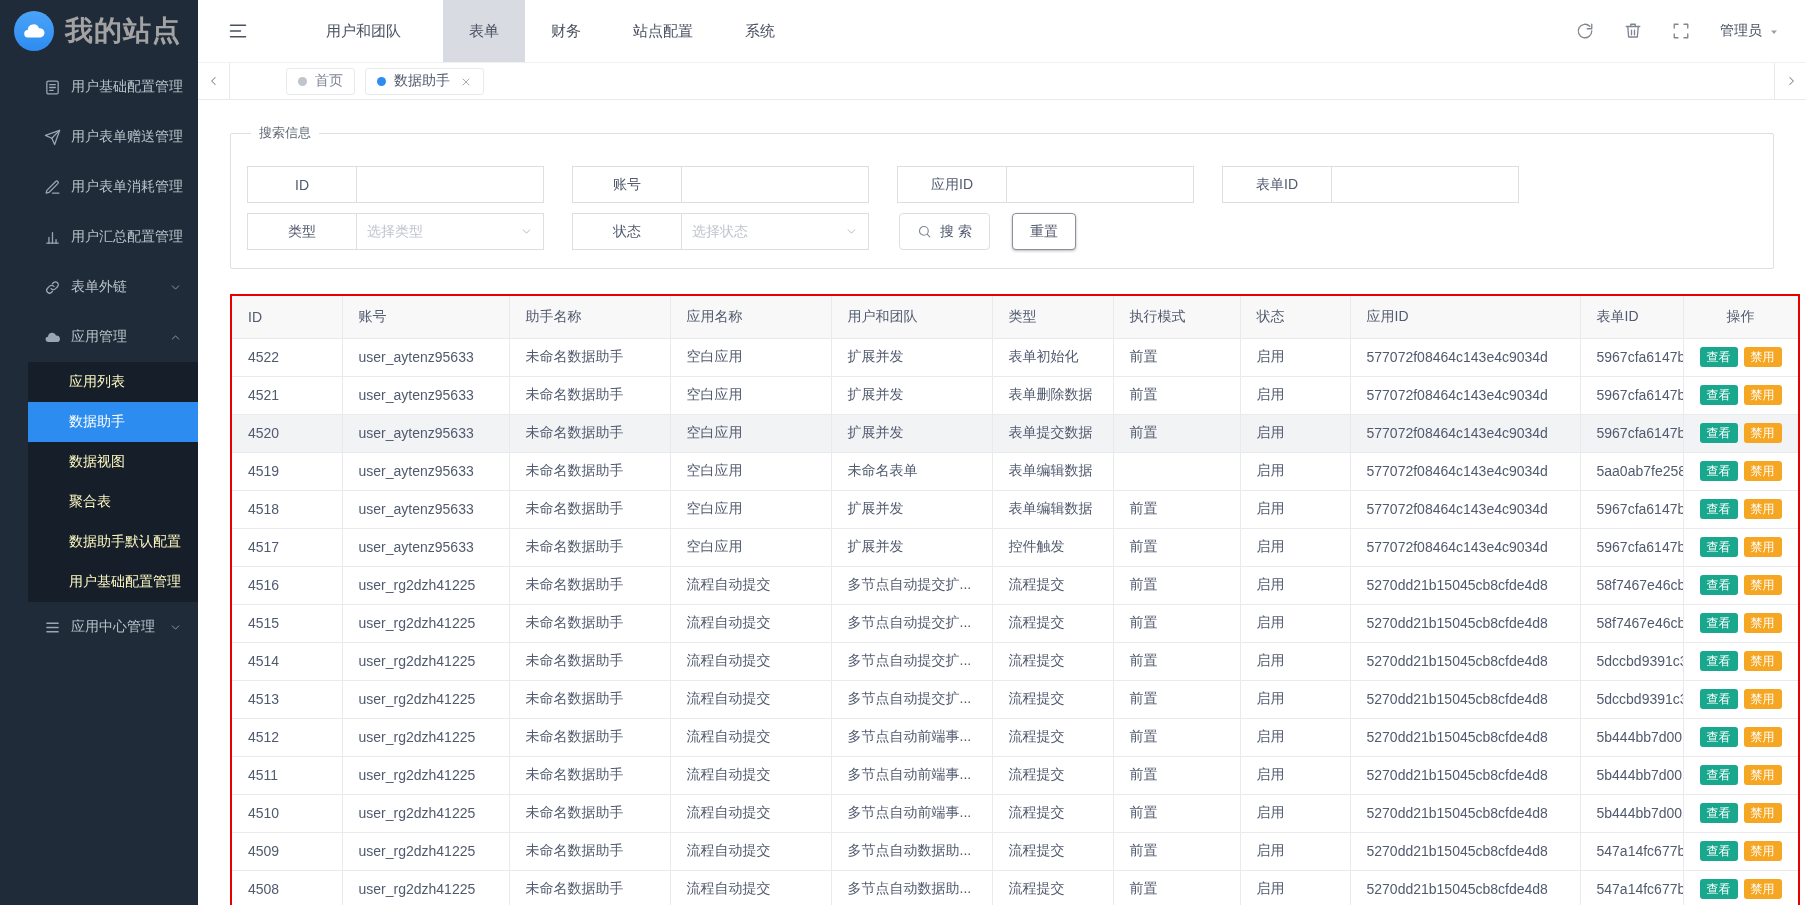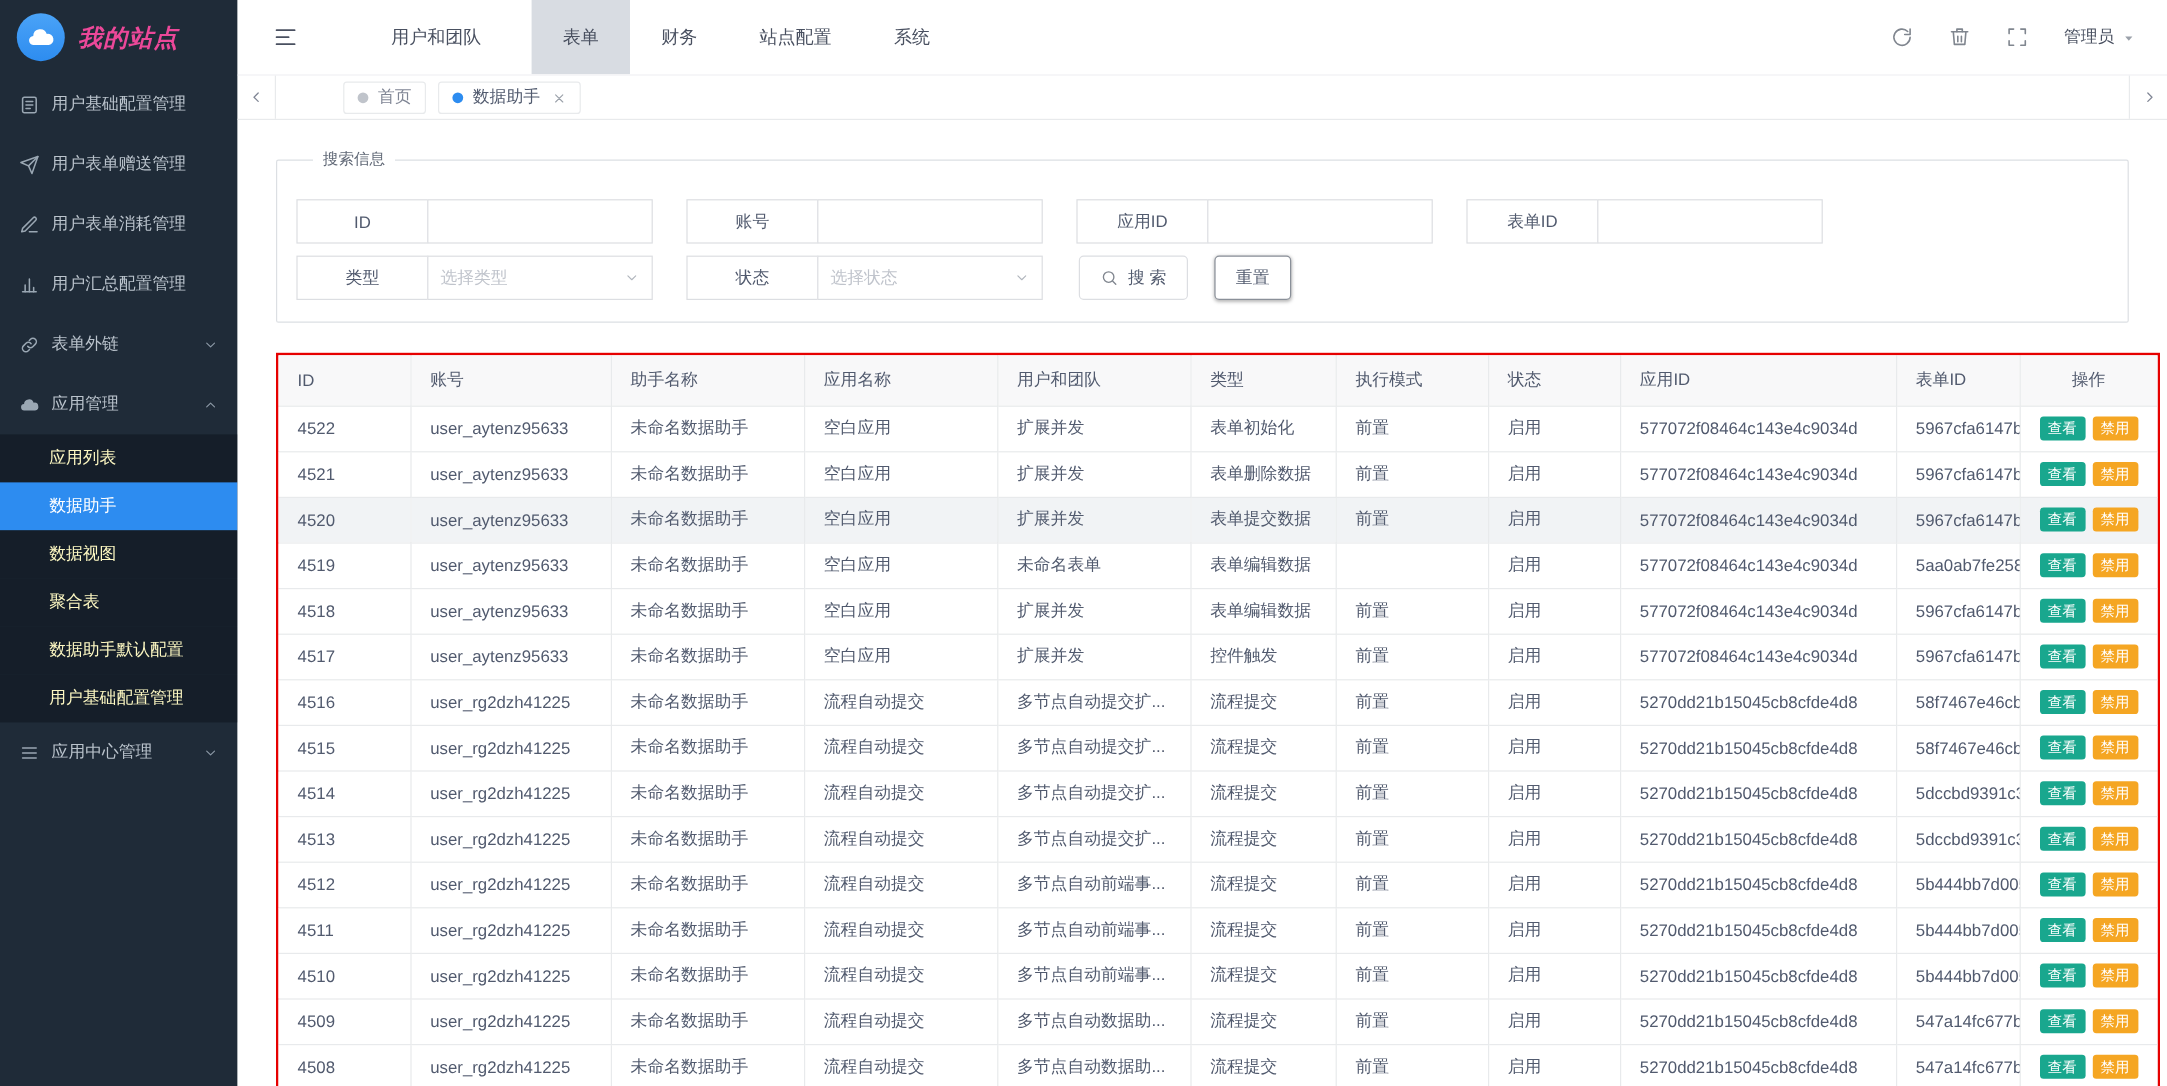--- a/index.html
+++ b/index.html
@@ -9,22 +9,22 @@
     font-size: 14px; color: #515a6e; background: #fff;
   }
   .app { display: flex; width: 1806px; height: 905px; }
 
   
   .sidebar { width: 198px; flex-shrink: 0; background: #1f2b38; display: flex; flex-direction: column; }
   .logo { height: 62px; display: flex; align-items: center; gap: 11px; padding: 0 14px; cursor: pointer; }
   .logo-badge { width: 40px; height: 40px; border-radius: 50%; flex-shrink: 0;
     background: linear-gradient(180deg, #4aa3f7, #2d8cf0); display: flex; align-items: center; justify-content: center; }
   .logo-badge .icon { width: 24px; height: 24px; }
-  .logo-title { color: #ec4899; font-size: 20px; font-weight: bold; letter-spacing: 1px; white-space: nowrap; font-style: italic; }
-  .menu { flex: 1; overflow: hidden; }
+  .logo-title { color: #a3a3a3; font-size: 28px; font-weight: bold; letter-spacing: 1px; white-space: nowrap; }
+  .menu { flex: 1; overflow: hidden; margin-left: 28px; }
   .menu-item { height: 50px; display: flex; align-items: center; gap: 10px; padding: 0 16px;
     color: #bac3cc; font-size: 14px; cursor: pointer; white-space: nowrap; }
   .menu-item .m-icon { width: 17px; height: 17px; color: #9aa7b3; flex-shrink: 0; }
   .menu-item .chev { margin-left: auto; width: 13px; height: 13px; color: #8b98a5; }
   .sub-item { height: 40px; display: flex; align-items: center; padding: 0 16px 0 41px;
     background: #151e29; color: #fef9c3; font-size: 14px; cursor: pointer; white-space: nowrap; }
   .sub-item.active { background: var(--accent); color: #fff; }
 
   
   .main { flex: 1; min-width: 0; display: flex; flex-direction: column; }
@@ -53,21 +53,21 @@
   .tag.active { color: #515a6e; }
   .dot { width: 9px; height: 9px; border-radius: 50%; background: #c0c4cb; flex-shrink: 0; }
   .dot-blue { background: var(--accent); }
   .tag-close { width: 12px; height: 12px; color: #9aa0a9; margin-left: 2px; }
 
   
   .content { flex: 1; background: #fff; padding: 24px 6px 0 32px; overflow: hidden; }
 
   
   fieldset.search { border: 1px solid #dcdfe3; border-radius: 2px; margin-right: 26px; padding: 14px 16px 18px 16px; }
-  fieldset.search legend { font-size: 13px; color: #606876; padding: 0 8px; margin-left: 14px; }
+  fieldset.search legend { font-size: 13px; color: #606876; padding: 0 8px; margin-left: 4px; }
   .search-row { display: flex; align-items: center; gap: 28px; margin-top: 10px; }
   .field { display: flex; }
   .field-label { width: 110px; height: 37px; border: 1px solid #dcdee2; background: #fff;
     display: flex; align-items: center; justify-content: center; font-size: 14px; color: #515a6e; }
   .field-input { width: 188px; height: 37px; border: 1px solid #dcdee2; margin-left: -1px;
     padding: 0 10px; font-size: 14px; color: #515a6e; outline: none; background: #fff;
     font-family: Liberation Mono, monospace; }
   .select { display: flex; align-items: center; justify-content: space-between; cursor: pointer; }
   .select .placeholder { color: #c0c4cc; }
   .select .caret { width: 13px; height: 13px; color: #b2b7be; }

